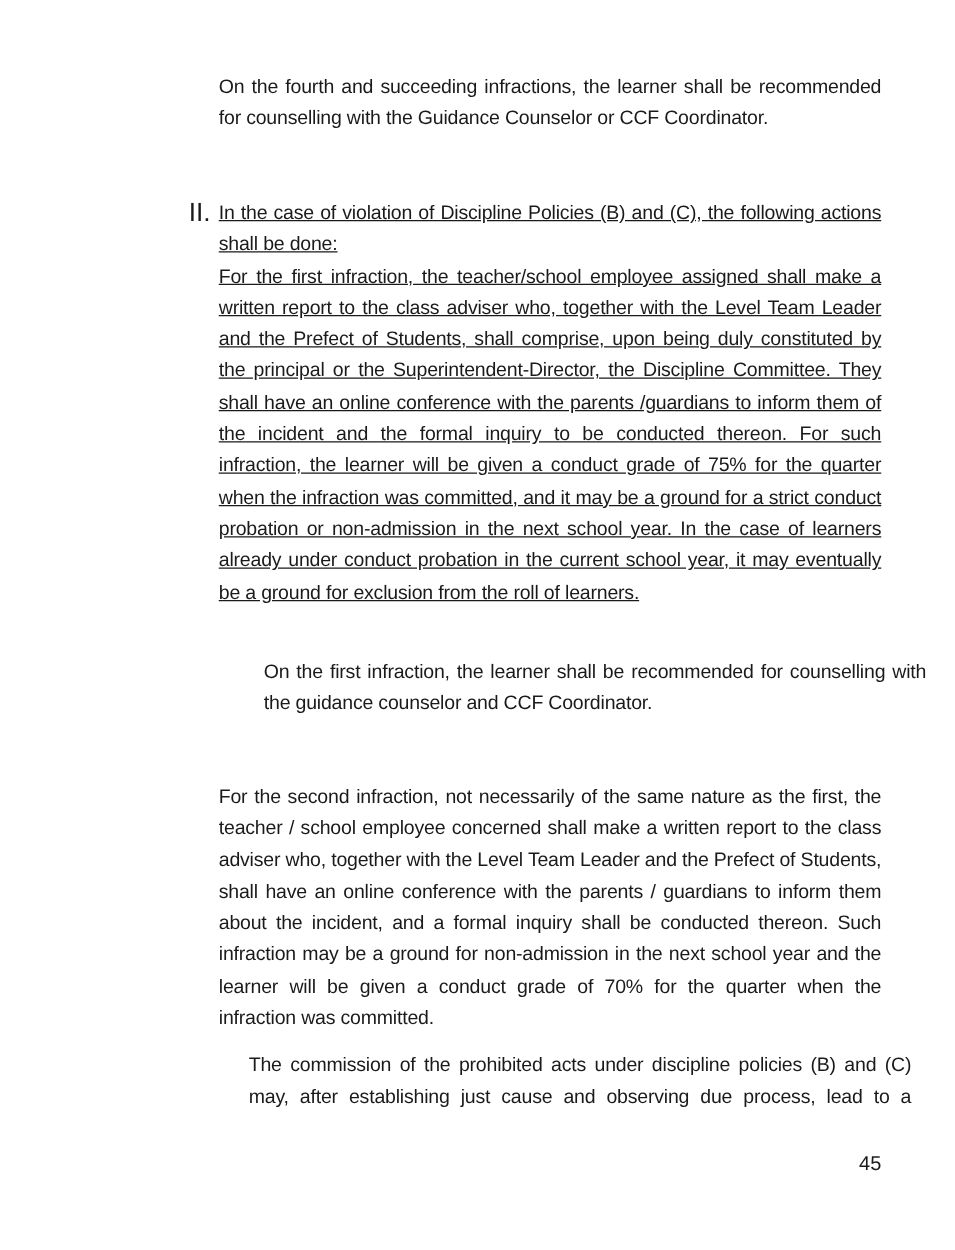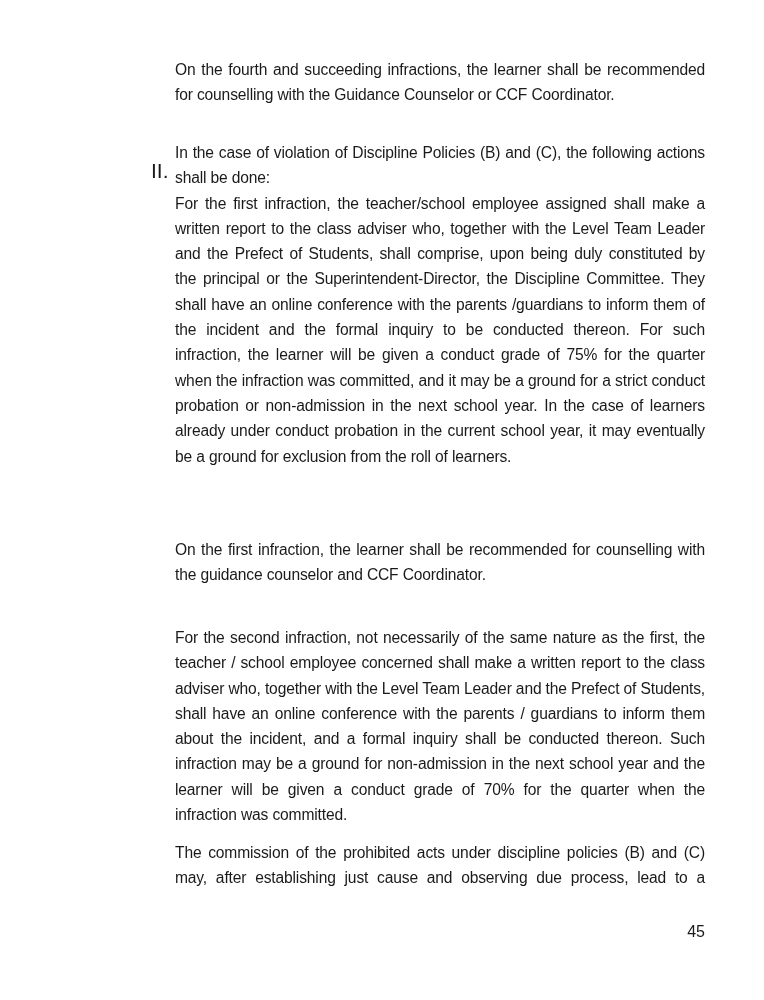--- a/index.html
+++ b/index.html
@@ -17,31 +17,31 @@
 <body>
 
 <div class="page">
 
   <div class="block" style="top:57px;">
     <p class="last-line">On the fourth and succeeding infractions, the learner shall be recommended for counselling with the Guidance Counselor or CCF Coordinator.</p>
   </div>
 
   <span class="marker" style="top:158px;">II.</span>
 
-  <div class="block" style="top:140px;">
+  <div class="block" style="top:158px;text-decoration:underline;">
     <p class="last-line">In the case of violation of Discipline Policies (B) and (C), the following actions shall be done:</p>
     <p class="last-line">For the first infraction, the teacher/school employee assigned shall make a written report to the class adviser who, together with the Level Team Leader and the Prefect of Students, shall comprise, upon being duly constituted by the principal or the Superintendent-Director, the Discipline Committee. They shall have an online conference with the parents /guardians to inform them of the incident and the formal inquiry to be conducted thereon. For such infraction, the learner will be given a conduct grade of 75% for the quarter when the infraction was committed, and it may be a ground for a strict conduct probation or non-admission in the next school year. In the case of learners already under conduct probation in the current school year, it may eventually be a ground for exclusion from the roll of learners.</p>
   </div>
 
-  <div class="block" style="top:537px;">
+  <div class="block" style="top:525px;margin-left:36px;">
     <p class="last-line">On the first infraction, the learner shall be recommended for counselling with the guidance counselor and CCF Coordinator.</p>
   </div>
 
   <div class="block" style="top:613px;margin-top:12px;">
     <p class="last-line">For the second infraction, not necessarily of the same nature as the first, the teacher / school employee concerned shall make a written report to the class adviser who, together with the Level Team Leader and the Prefect of Students, shall have an online conference with the parents / guardians to inform them about the incident, and a formal inquiry shall be conducted thereon. Such infraction may be a ground for non-admission in the next school year and the learner will be given a conduct grade of 70% for the quarter when the infraction was committed.</p>
   </div>
 
-  <div class="block" style="top:840px;">
+  <div class="block" style="top:840px;margin-left:24px;">
     <p style="text-align-last: justify;">The commission of the prohibited acts under discipline policies (B) and (C) may, after establishing just cause and observing due process, lead to a</p>
   </div>
 
   <div class="page-number">45</div>
 </div>
 
 </body></html>

